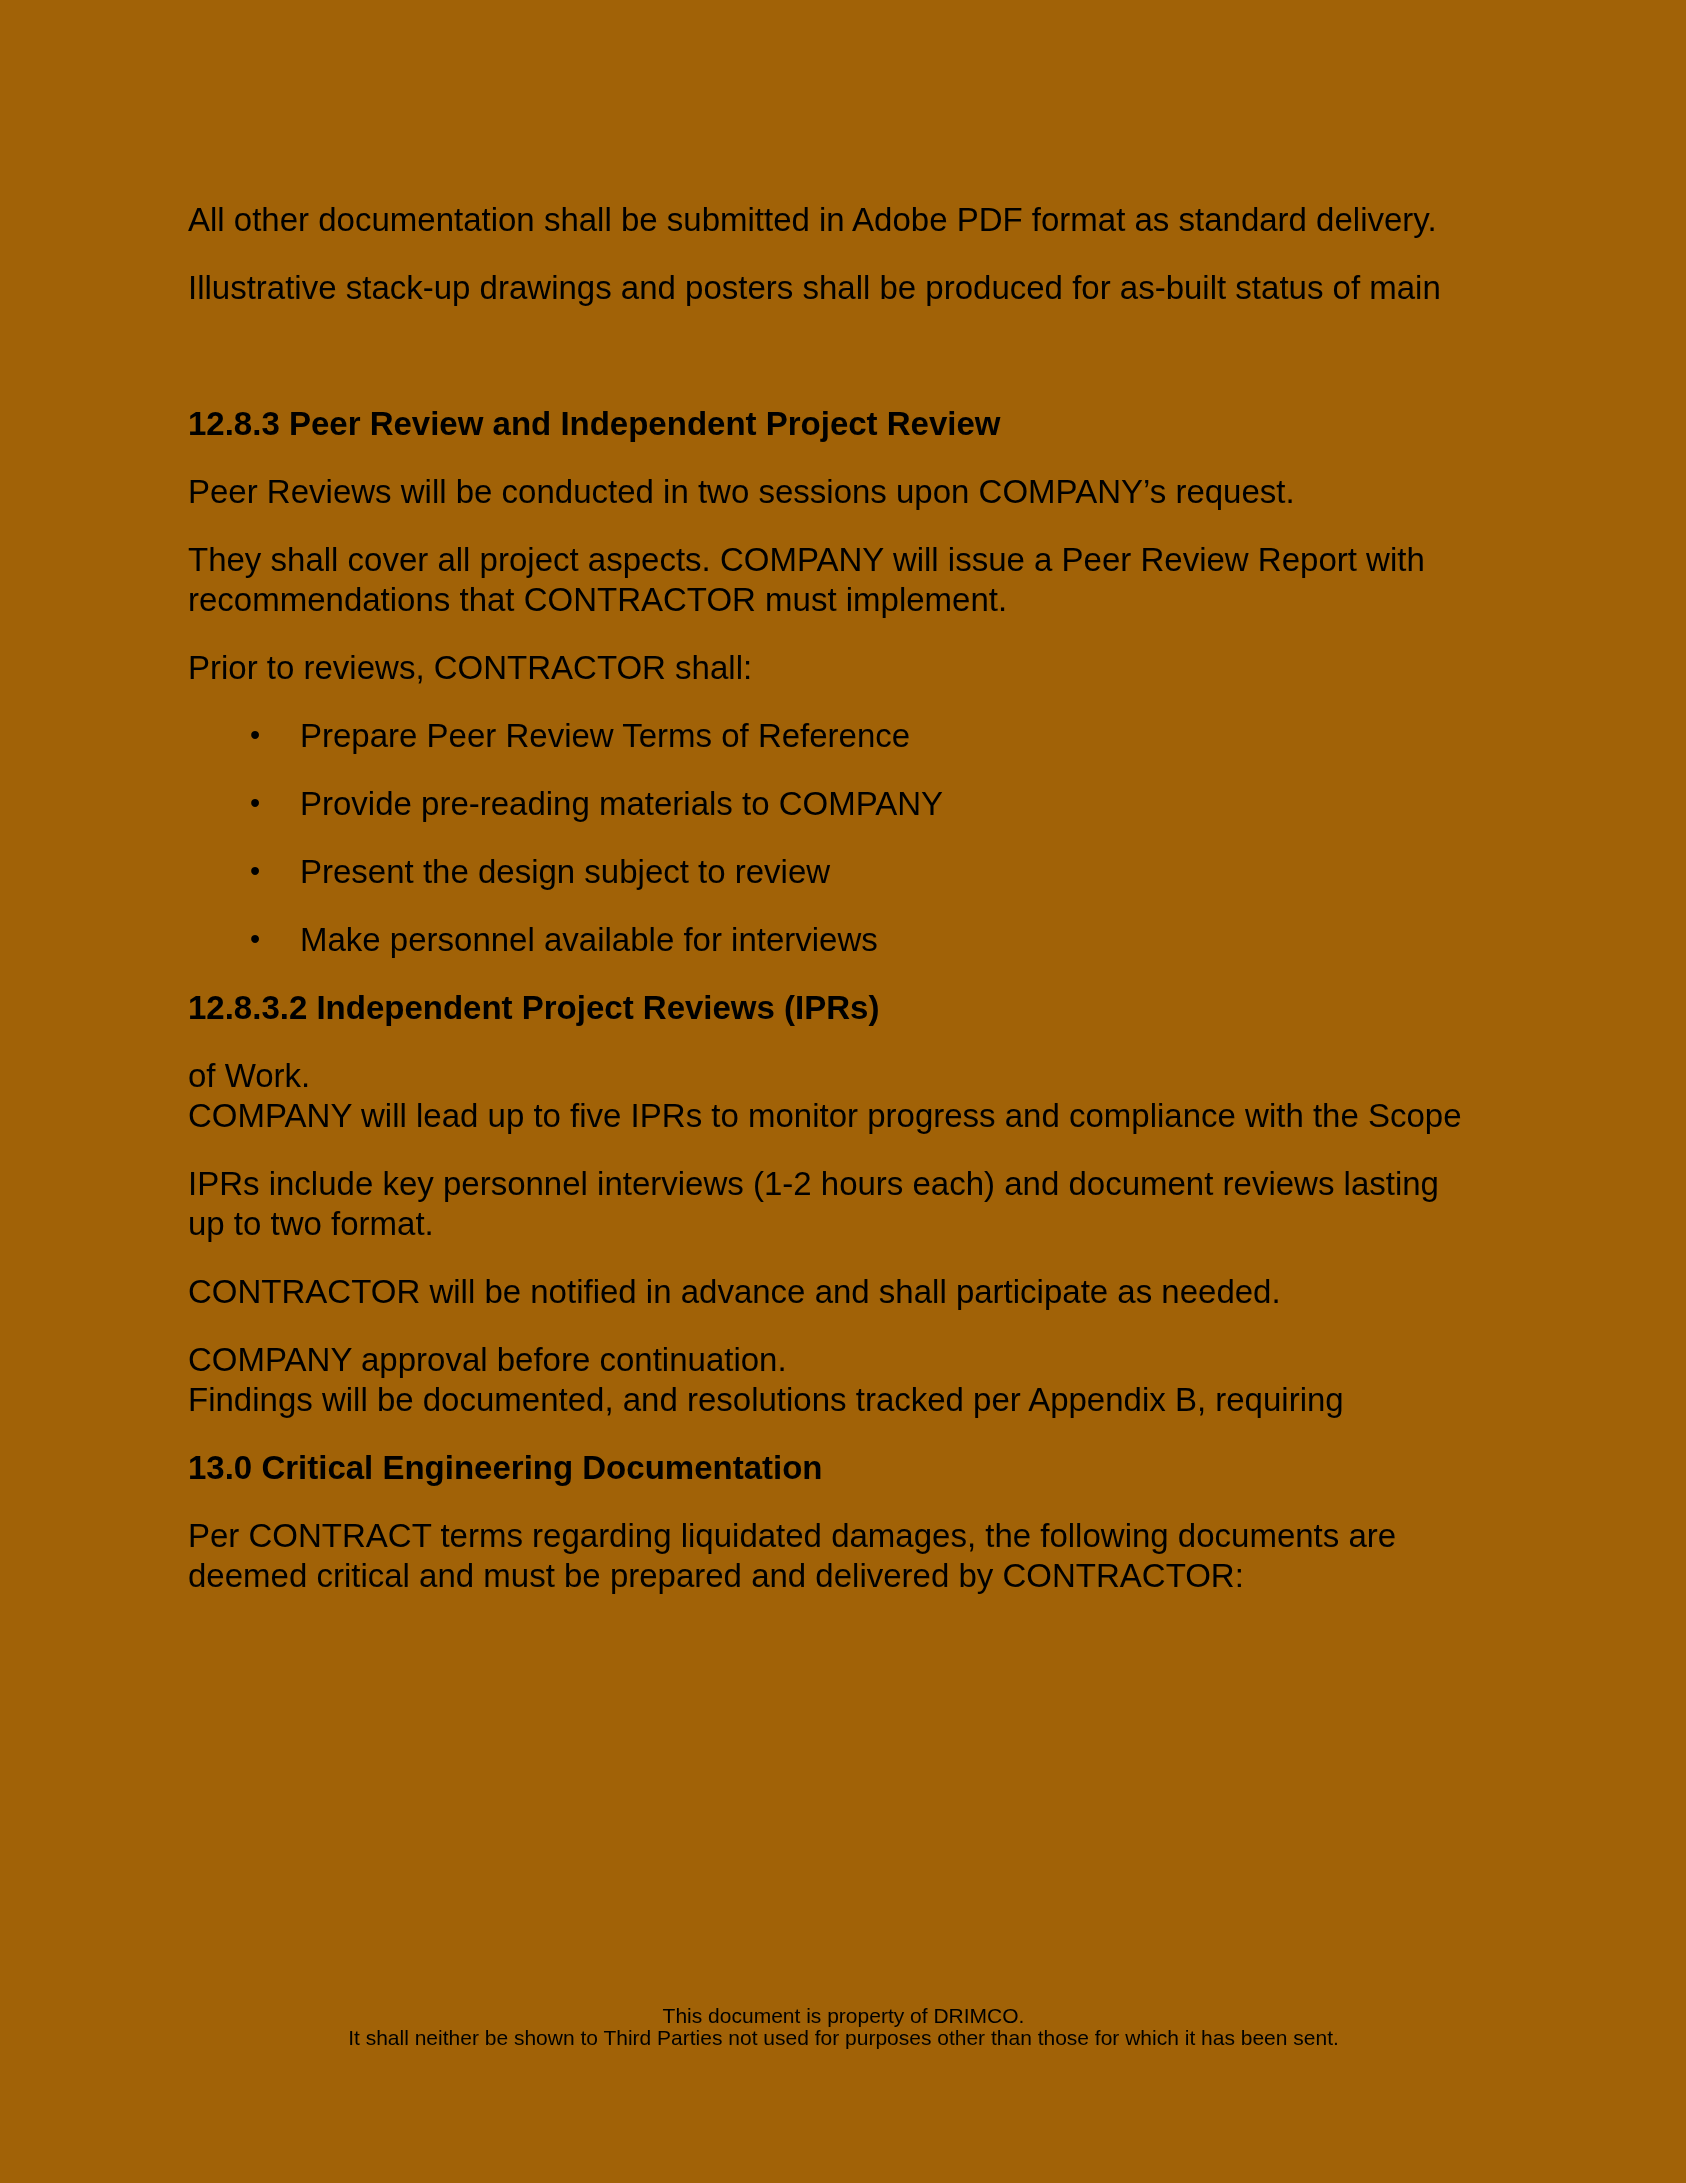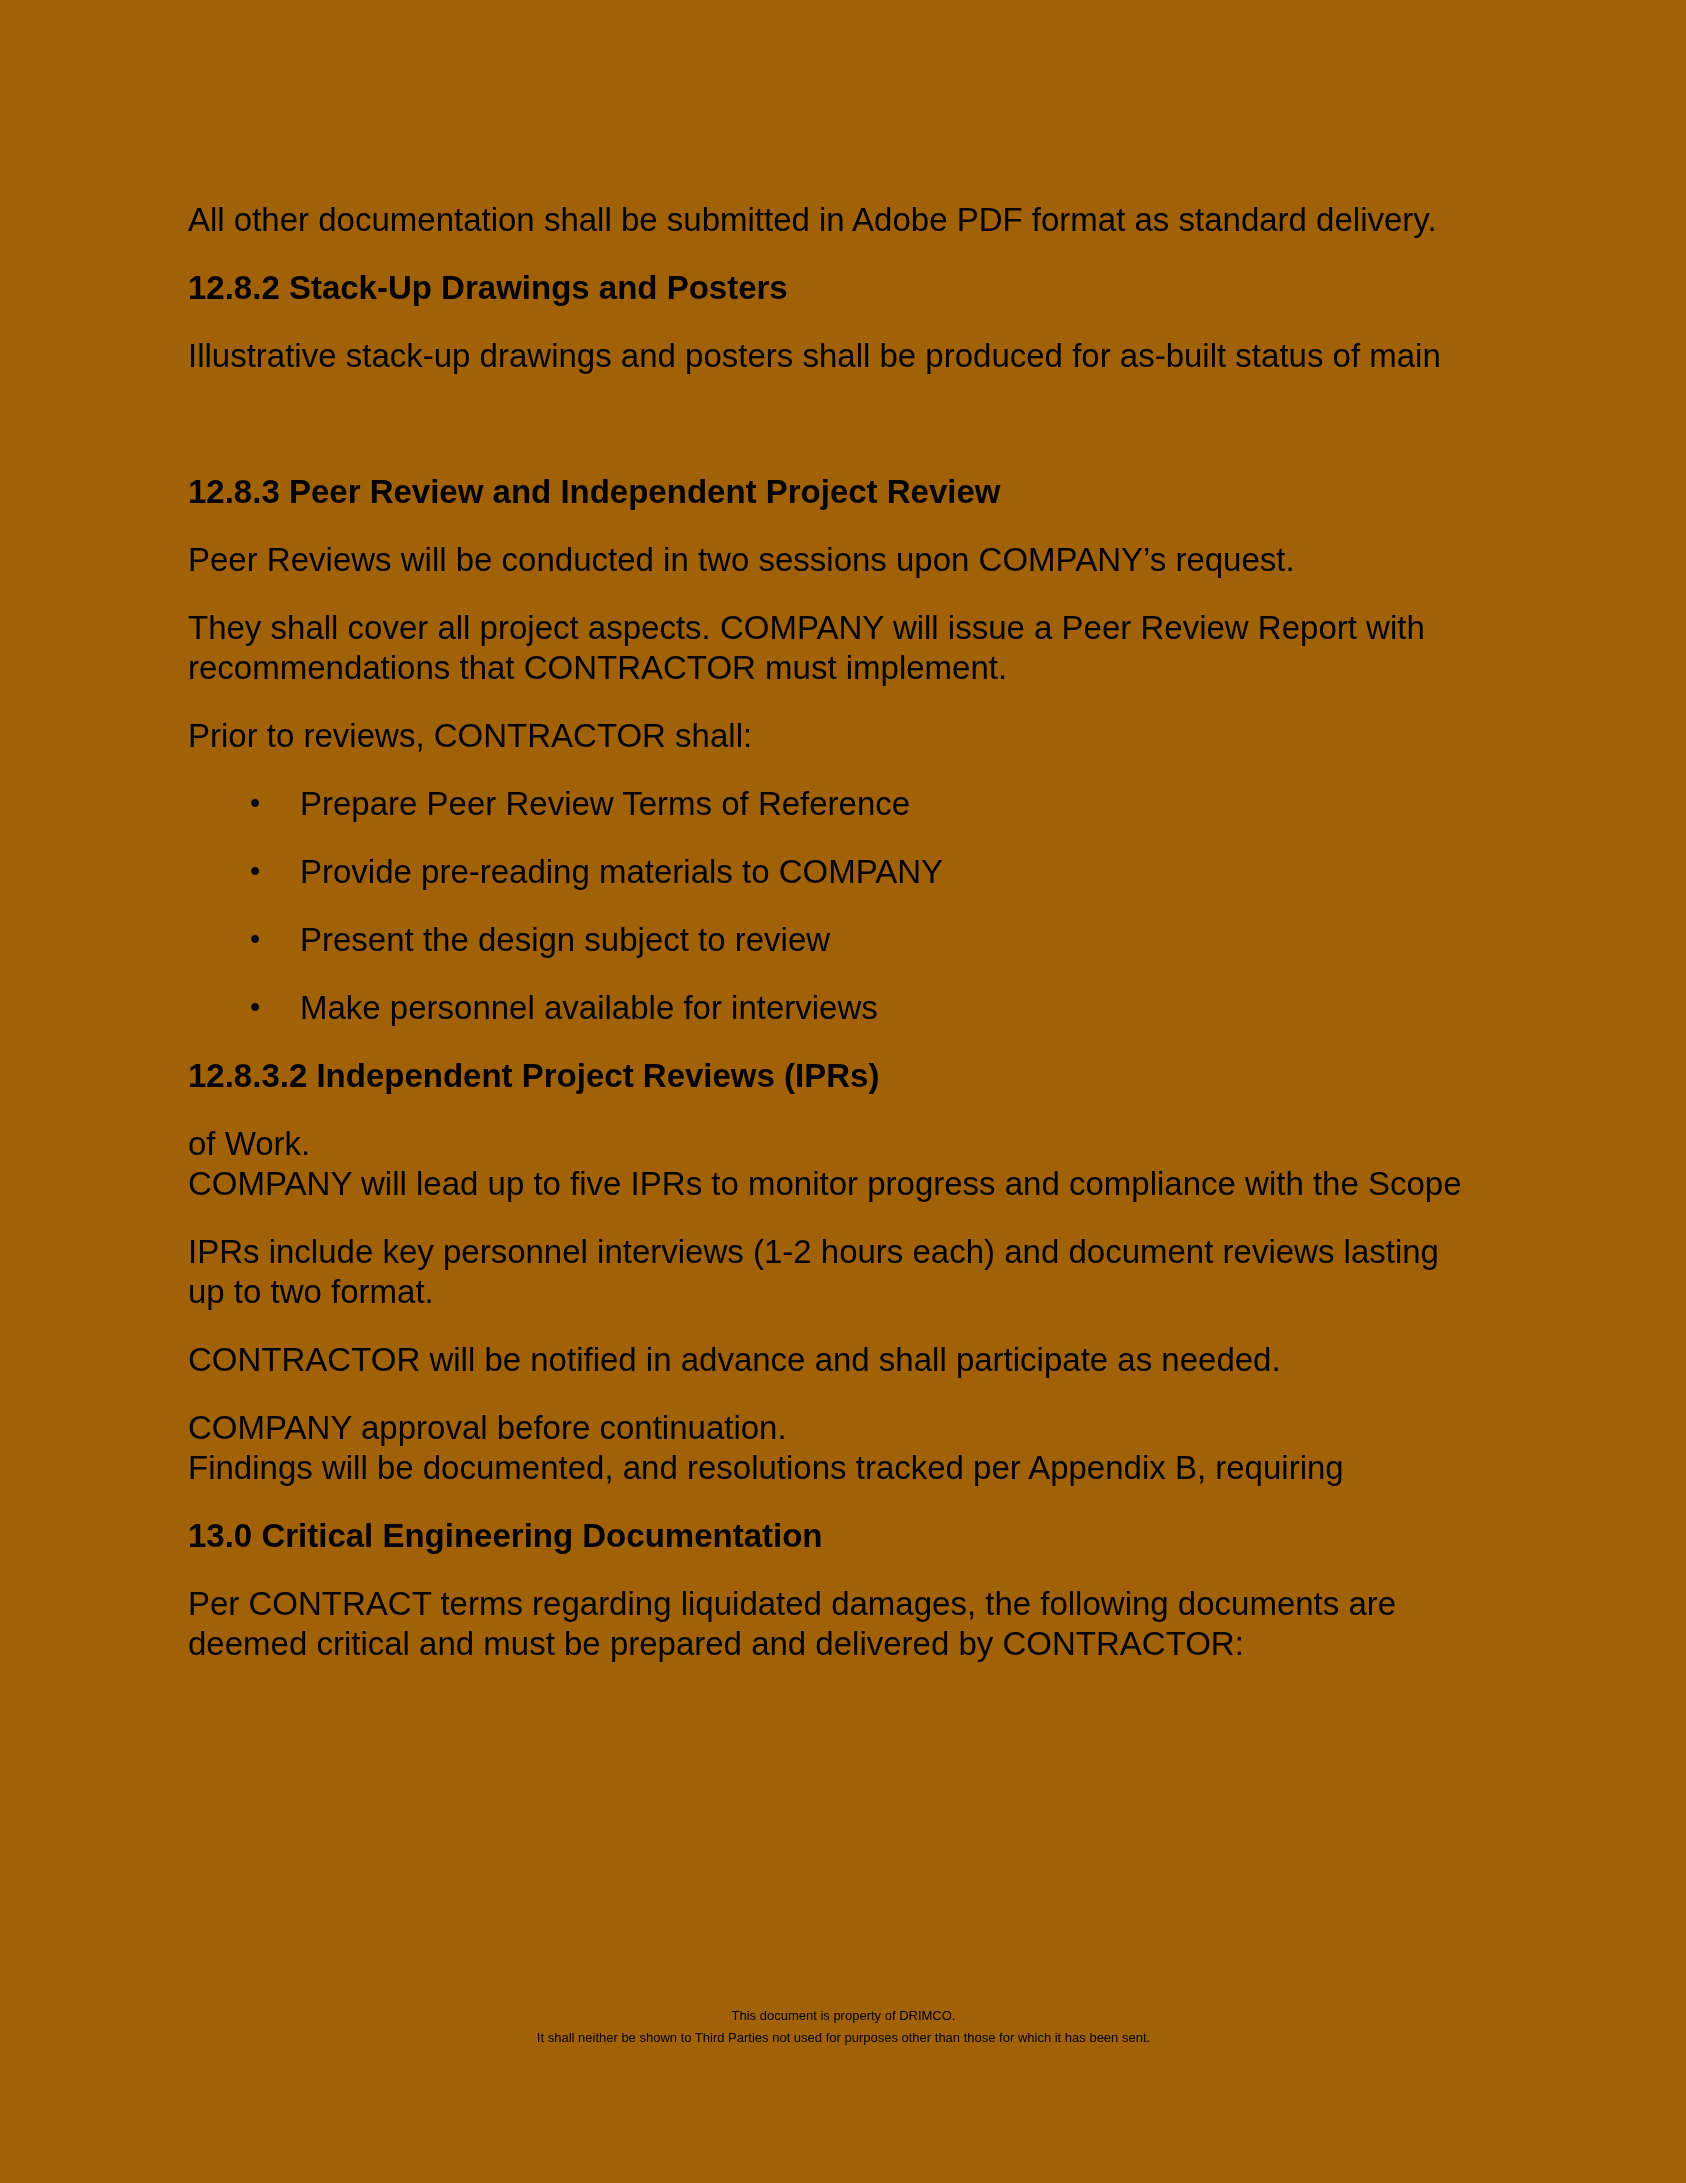--- a/index.html
+++ b/index.html
@@ -49,35 +49,32 @@
   }
   .line {
     white-space: pre;
   }
   .footer {
     position: absolute;
     left: 0;
     top: 2005px;
     width: 100%;
     text-align: center;
-    font-size: 13px;
+    font-size: 21px;
     line-height: 22px;
     color: #000000;
   }
 </style>
 </head>
 <body>
 
 <div class="page">
   <main class="content">
       <div class="para">
         <div class="line">All other documentation shall be submitted in Adobe PDF format as standard delivery.</div>
-      </div>
-      <div class="heading">
-        <div class="line">12.8.2 Stack-Up Drawings and Posters</div>
       </div>
       <div class="para">
         <div class="line">Illustrative stack-up drawings and posters shall be produced for as-built status of main</div>
       </div>
       <div class="spacer"></div>
       <div class="heading">
         <div class="line">12.8.3 Peer Review and Independent Project Review</div>
       </div>
       <div class="para">
         <div class="line">Peer Reviews will be conducted in two sessions upon COMPANY’s request.</div>

